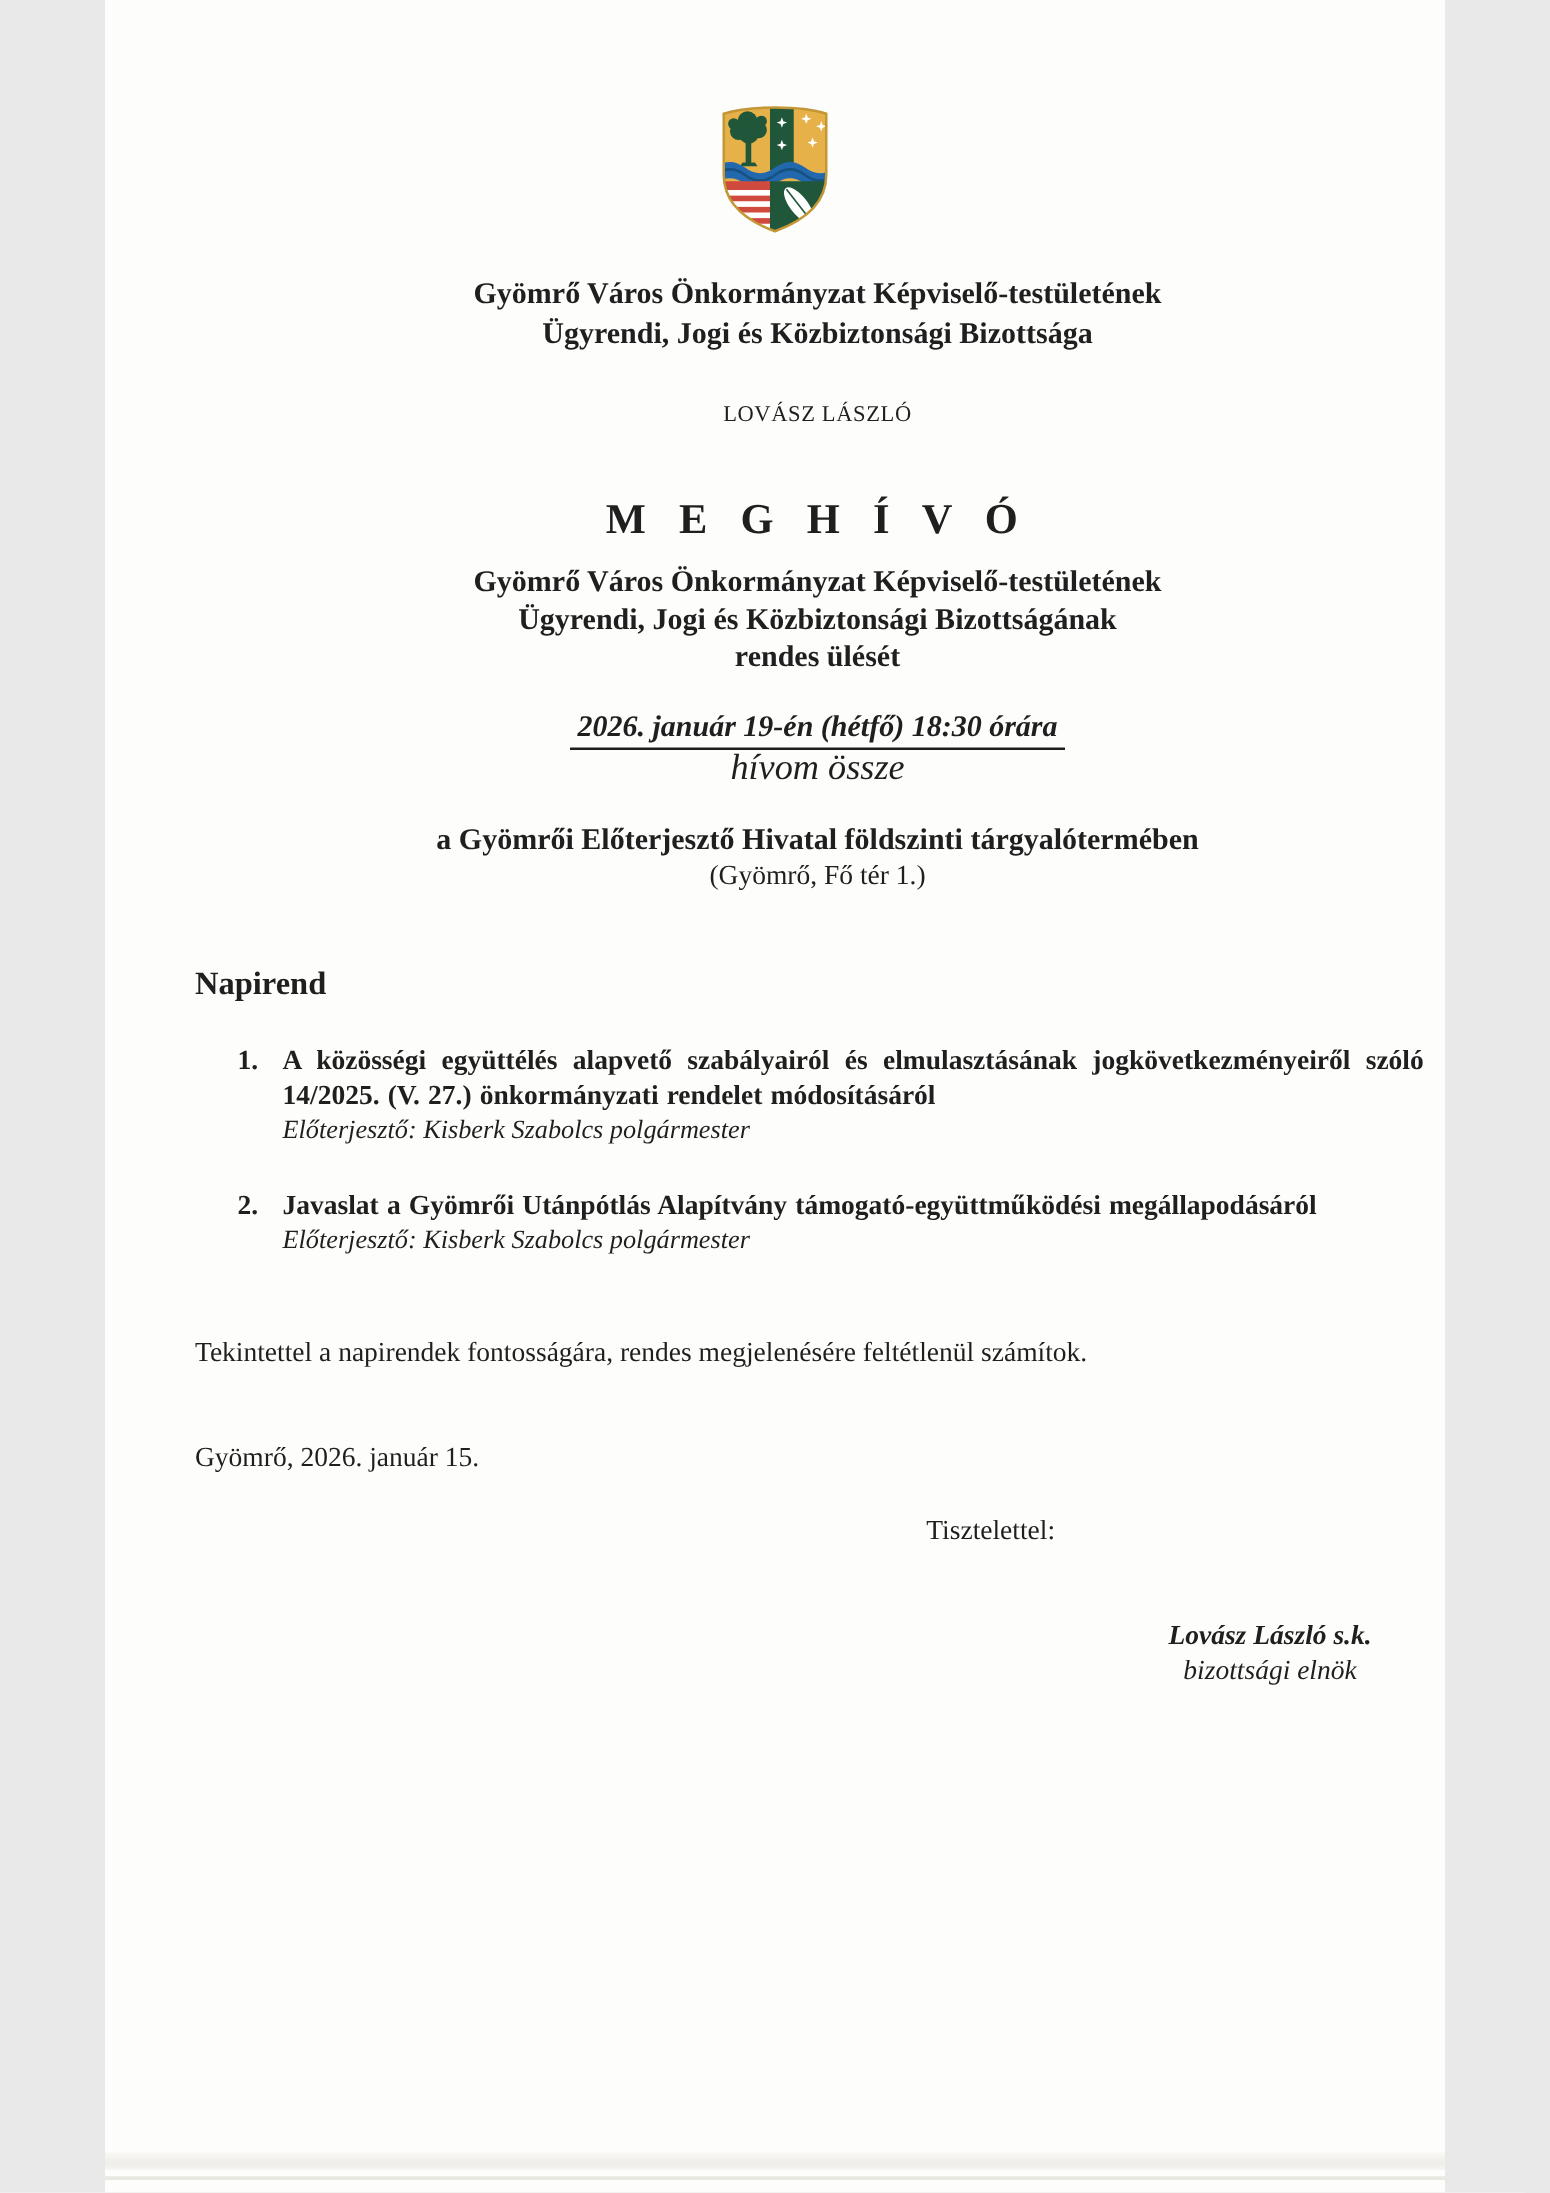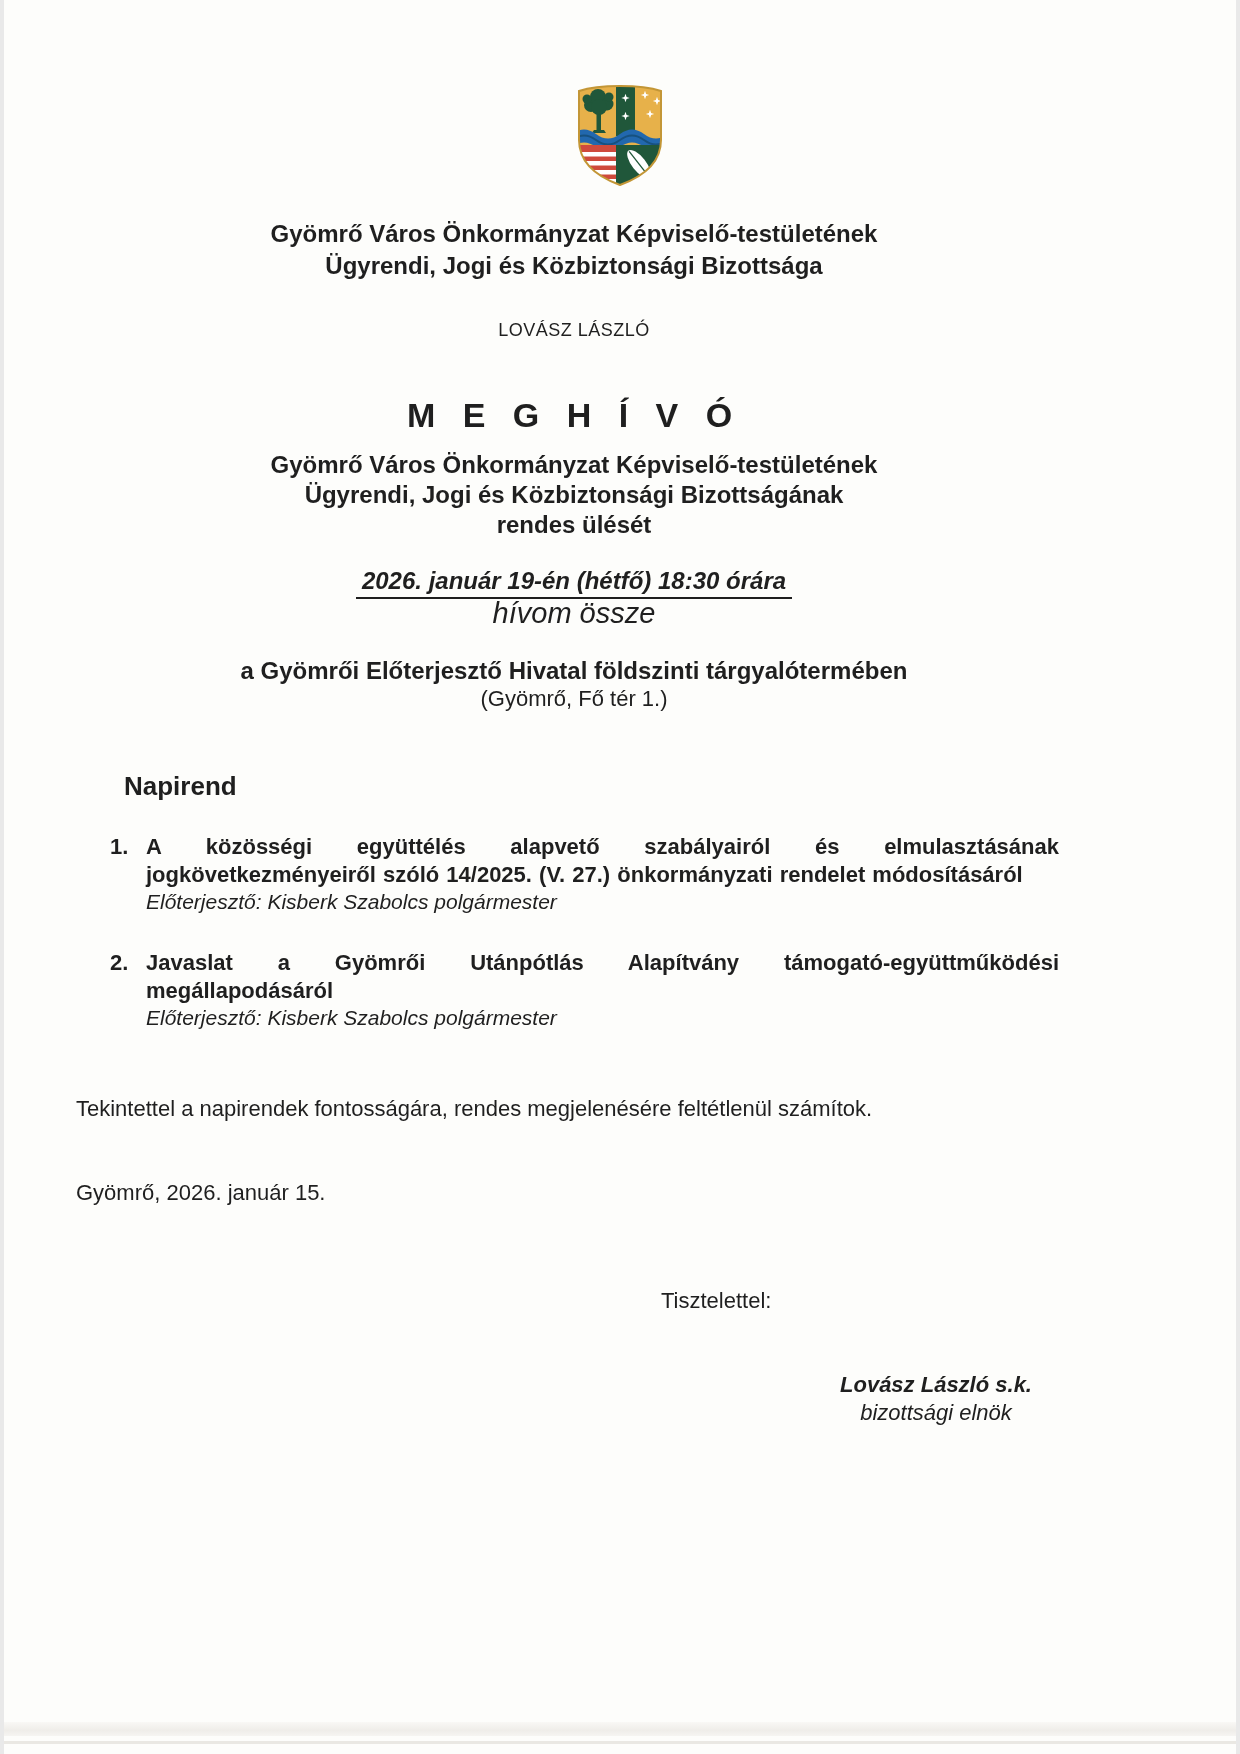--- a/index.html
+++ b/index.html
@@ -1,24 +1,24 @@
 <!DOCTYPE html>
 <html lang="hu"><head>
 <meta charset="utf-8">
 <title>Meghívó</title>
 <style>
   html, body { margin: 0; padding: 0; background: #e9e9e9; }
   .page {
     position: relative;
-    width: 1232px;
+    width: 1072px;
     height: 1754px;
     margin: 0 auto;
     background: #fdfdfb;
     overflow: hidden;
-    font-family: Liberation Sans, sans-serif;
+    font-family: Liberation Serif, serif;
     color: #1f1f1f;
   }
 
   
   .crest-row { padding-top: 84px; width: 100%; text-align: center; }
   .crest-row svg { display: inline-block; }
 
   .center-col { width: 1000px; margin-left: 70px; text-align: center; }
 
   .org-block { margin-top: 26px; font-weight: bold; font-size: 24px; line-height: 32px; }
@@ -45,36 +45,36 @@
     padding: 0 6px 1px 6px;
   }
   .convene { font-style: italic; font-size: 29px; line-height: 28px; }
 
   .location { margin-top: 30px; font-weight: bold; font-size: 24px; line-height: 28px; }
   .address  { font-size: 22px; line-height: 28px; }
 
   
   .body-col { margin-left: 72px; width: 983px; }
 
-  .agenda-heading { margin-top: 58px; font-weight: bold; font-size: 26px; line-height: 30px; margin-left: 48px; }
+  .agenda-heading { margin-top: 58px; font-weight: bold; font-size: 26px; line-height: 30px; }
 
   .agenda-item { display: flex; align-items: flex-start; }
   .agenda-item.first  { margin-top: 32px; }
   .agenda-item.second { margin-top: 34px; }
   .agenda-num  { width: 36px; margin-left: 34px; flex: 0 0 36px;
                  font-weight: bold; font-size: 22px; line-height: 28px; }
   .agenda-body { flex: 1; }
   .agenda-title { font-weight: bold; font-size: 22px; line-height: 28px;
                   text-align: justify; word-spacing: 1px; }
   .agenda-presenter { font-style: italic; font-size: 21px; line-height: 26px; }
 
   .closing  { margin-top: 64px; font-size: 22px; line-height: 28px; }
   .dateline { margin-top: 56px; font-size: 22px; line-height: 28px; }
 
-  .salutation { margin-top: 80px; margin-left: 585px; font-size: 22px; line-height: 28px; }
+  .salutation { margin-top: 30px; margin-left: 585px; font-size: 22px; line-height: 28px; }
 
   .signature-block { margin-top: 56px; margin-left: 710px; width: 300px;
                      text-align: center; font-size: 22px; line-height: 28px; }
   .signature-name  { font-weight: bold; font-style: italic; }
   .signature-title { font-style: italic; }
 
   
   .scan-band {
     position: absolute; left: 0; right: 0; top: 1722px; height: 14px;
     background: linear-gradient(180deg, #f9f8f5 0%, #efede9 60%, #f6f5f2 100%);

